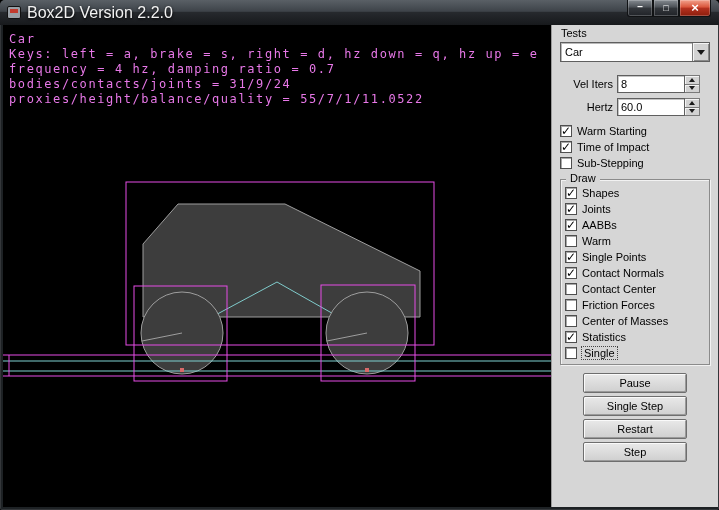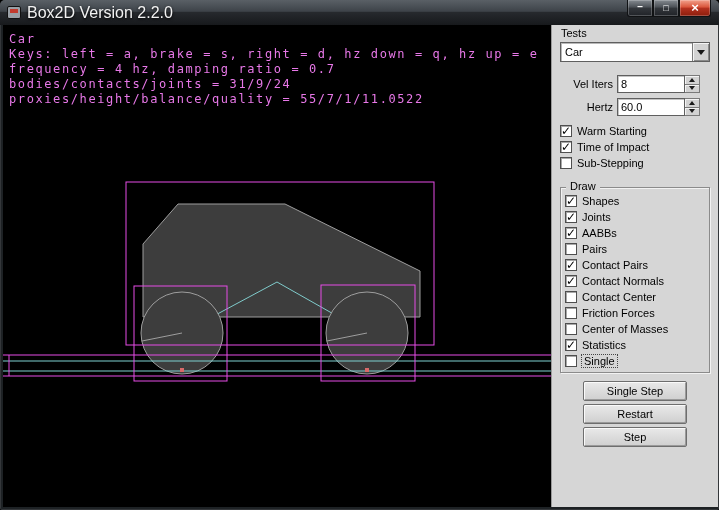--- a/index.html
+++ b/index.html
@@ -99,21 +99,21 @@
   .cb-row { display:flex; align-items:center; height:16px; cursor:default; }
   .cb {
     width:12px; height:12px; background:#fff; border:1px solid #4f4f4f;
     box-shadow: inset 1px 1px 0 #a8a8a8; margin-right:5px; flex:none;
     font-size:12px; line-height:10px; text-align:center; font-weight:bold; color:#000;
     overflow:visible;
   }
   .cb-label { white-space:nowrap;text-align:right; }
   .cb-label.focus-label { outline:1px dotted #444; padding:0 2px; }
 
-  .drawbox { position:relative; margin-top:16px; border:1px solid #8b8b8b;
+  .drawbox { position:relative; margin-top:8px; border:1px solid #8b8b8b;
     box-shadow: 1px 1px 0 #f2f2f2, inset 1px 1px 0 #f2f2f2;
     padding:5px 4px 3px 4px; }
   .drawbox-label { position:absolute; top:-8px; left:5px; background:#d6d6d6; padding:0 4px; }
 
   .btns { margin-top:8px; display:flex; flex-direction:column; align-items:center; }
   .glui-btn {
     width:104px; height:20px; margin-bottom:3px;
     background:linear-gradient(#e9e9e9,#cfcfcf);
     border:1px solid #6e6e6e; border-radius:2px;
     box-shadow: inset 1px 1px 0 #fafafa, inset -1px -1px 0 #9a9a9a;
@@ -242,25 +242,25 @@
         <div class="cb-row">
           <span class="cb checked">✓</span>
           <span class="cb-label">Joints</span>
         </div>
         <div class="cb-row">
           <span class="cb checked">✓</span>
           <span class="cb-label">AABBs</span>
         </div>
         <div class="cb-row">
           <span class="cb"></span>
-          <span class="cb-label">Pairs</span>
-        </div>
-        <div class="cb-row">
-          <span class="cb checked">✓</span>
-          <span class="cb-label">Contact Pairs</span>
+          <span class="cb-label">Warm</span>
+        </div>
+        <div class="cb-row">
+          <span class="cb checked">✓</span>
+          <span class="cb-label">Single Points</span>
         </div>
         <div class="cb-row">
           <span class="cb checked">✓</span>
           <span class="cb-label">Contact Normals</span>
         </div>
         <div class="cb-row">
           <span class="cb"></span>
           <span class="cb-label">Contact Center</span>
         </div>
         <div class="cb-row">
@@ -275,20 +275,21 @@
           <span class="cb checked">✓</span>
           <span class="cb-label">Statistics</span>
         </div>
         <div class="cb-row">
           <span class="cb"></span>
           <span class="cb-label focus-label">Single</span>
         </div>
       </div>
 
       <div class="btns">
+        <button class="glui-btn">Pause</button>
         <button class="glui-btn">Single Step</button>
         <button class="glui-btn">Restart</button>
         <button class="glui-btn">Step</button>
       </div>
 
     </div>
   </div>
 </div>
 
 </body></html>

